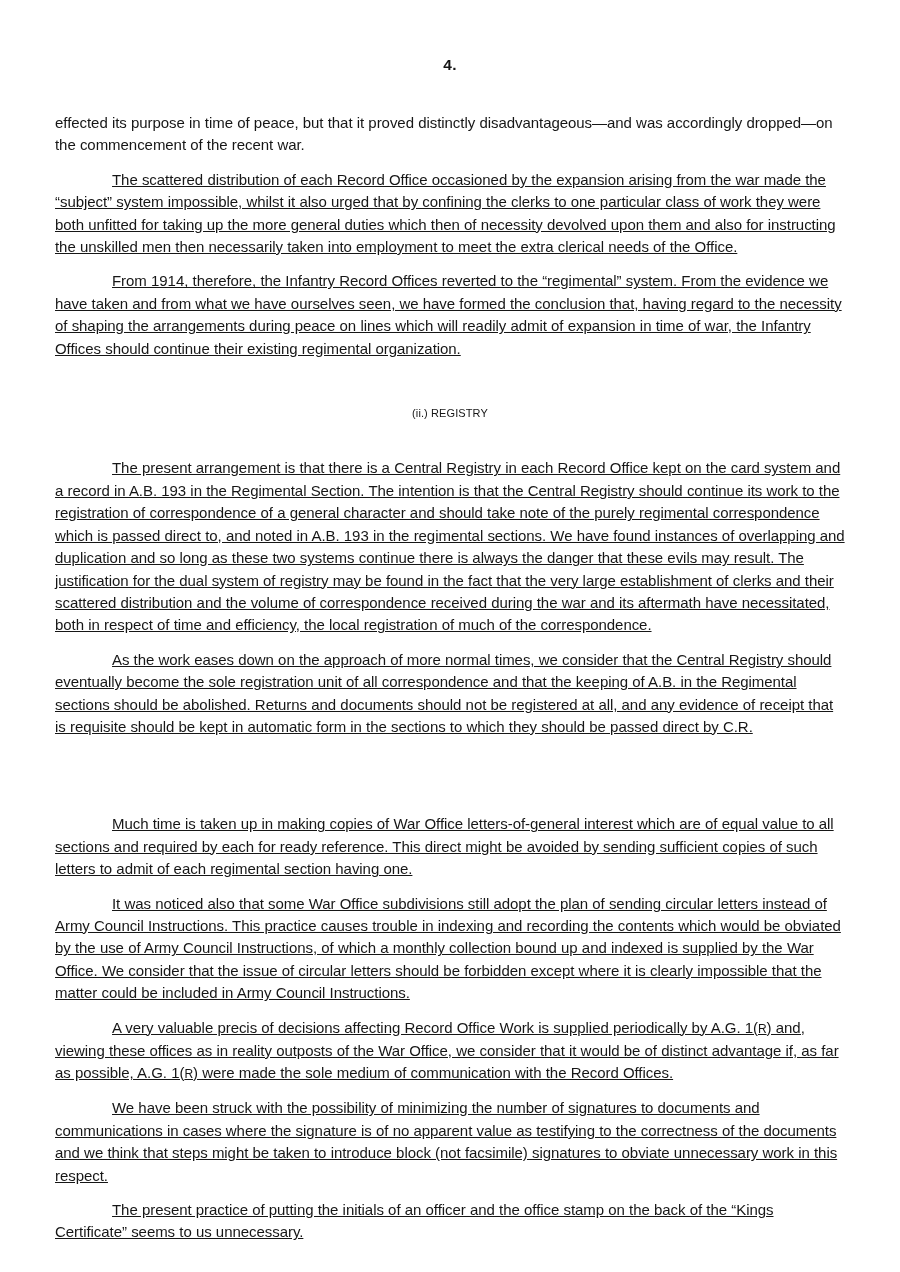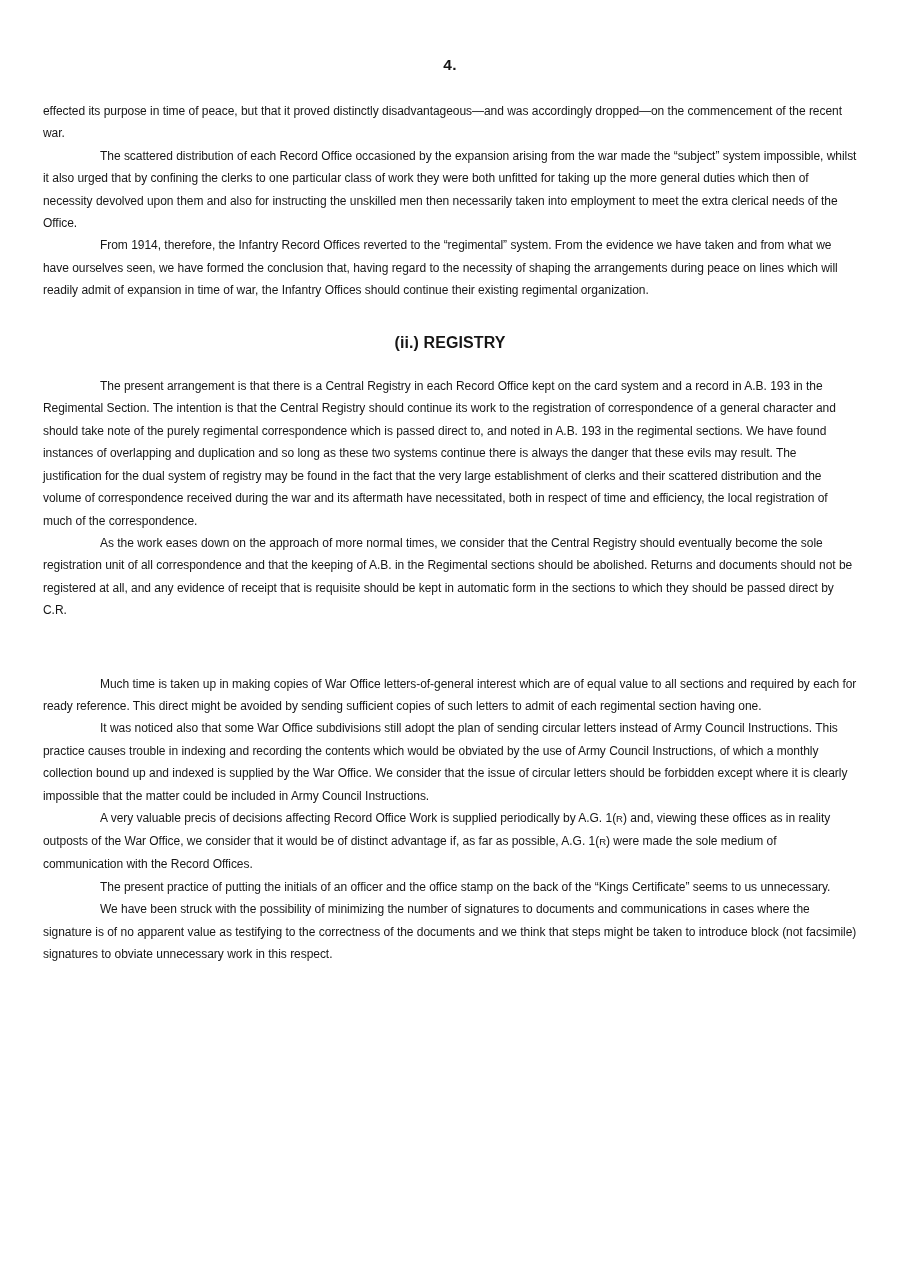--- a/index.html
+++ b/index.html
@@ -32,39 +32,40 @@
     color: #151515;
     letter-spacing: 0.2px;
   }
   .body-column {
     position: absolute;
     left: 43px;
     top: 100px;
     width: 814px;
   }
   p.para {
-    margin: 0;
-    font-size: 12px;
+    margin: 12px;
+    font-size: 15px;
     line-height: 22.4px;
     text-align: left;
     color: #161616;
     letter-spacing: -0.05px;
     word-spacing: 0.1px;
   }
   p.para.indent {
     text-indent: 57px;
+    text-decoration: underline;
   }
   p.para.noindent {
     text-indent: 0;
   }
   h2.section-heading {
     margin: 0;
-    font-size: 16px;
+    font-size: 11px;
     line-height: 22.4px;
-    font-weight: 700;
+    font-weight: 400;
     text-align: center;
     color: #161616;
     letter-spacing: 0.1px;
   }
   .gap-before-heading { height: 30px; }
   .gap-after-heading  { height: 21px; }
   .smallcap {
     font-size: 0.80em;
     vertical-align: 0.02em;
   }
@@ -98,18 +99,18 @@
 
 
     <div class="gap-after-heading"></div>
 
     <p class="para indent">Much time is taken up in making copies of War Office letters-of-general interest which are of equal value to all sections and required by each for ready reference. This direct might be avoided by sending sufficient copies of such letters to admit of each regimental section having one.</p>
 
     <p class="para indent">It was noticed also that some War Office subdivisions still adopt the plan of sending circular letters instead of Army Council Instructions. This practice causes trouble in indexing and recording the contents which would be obviated by the use of Army Council Instructions, of which a monthly collection bound up and indexed is supplied by the War Office. We consider that the issue of circular letters should be forbidden except where it is clearly impossible that the matter could be included in Army Council Instructions.</p>
 
     <p class="para indent">A very valuable precis of decisions affecting Record Office Work is supplied periodically by A.G. 1(<span class="smallcap">R</span>) and, viewing these offices as in reality outposts of the War Office, we consider that it would be of distinct advantage if, as far as possible, A.G. 1(<span class="smallcap">R</span>) were made the sole medium of communication with the Record Offices.</p>
 
+    <p class="para indent">We have been struck with the possibility of minimizing the number of signatures to documents and communications in cases where the signature is of no apparent value as testifying to the correctness of the documents and we think that steps might be taken to introduce block (not facsimile) signatures to obviate unnecessary work in this respect.</p>
+
     <p class="para indent">The present practice of putting the initials of an officer and the office stamp on the back of the “Kings Certificate” seems to us unnecessary.</p>
-
-    <p class="para indent">We have been struck with the possibility of minimizing the number of signatures to documents and communications in cases where the signature is of no apparent value as testifying to the correctness of the documents and we think that steps might be taken to introduce block (not facsimile) signatures to obviate unnecessary work in this respect.</p>
 
   </div>
 </div>
 
 </body></html>

